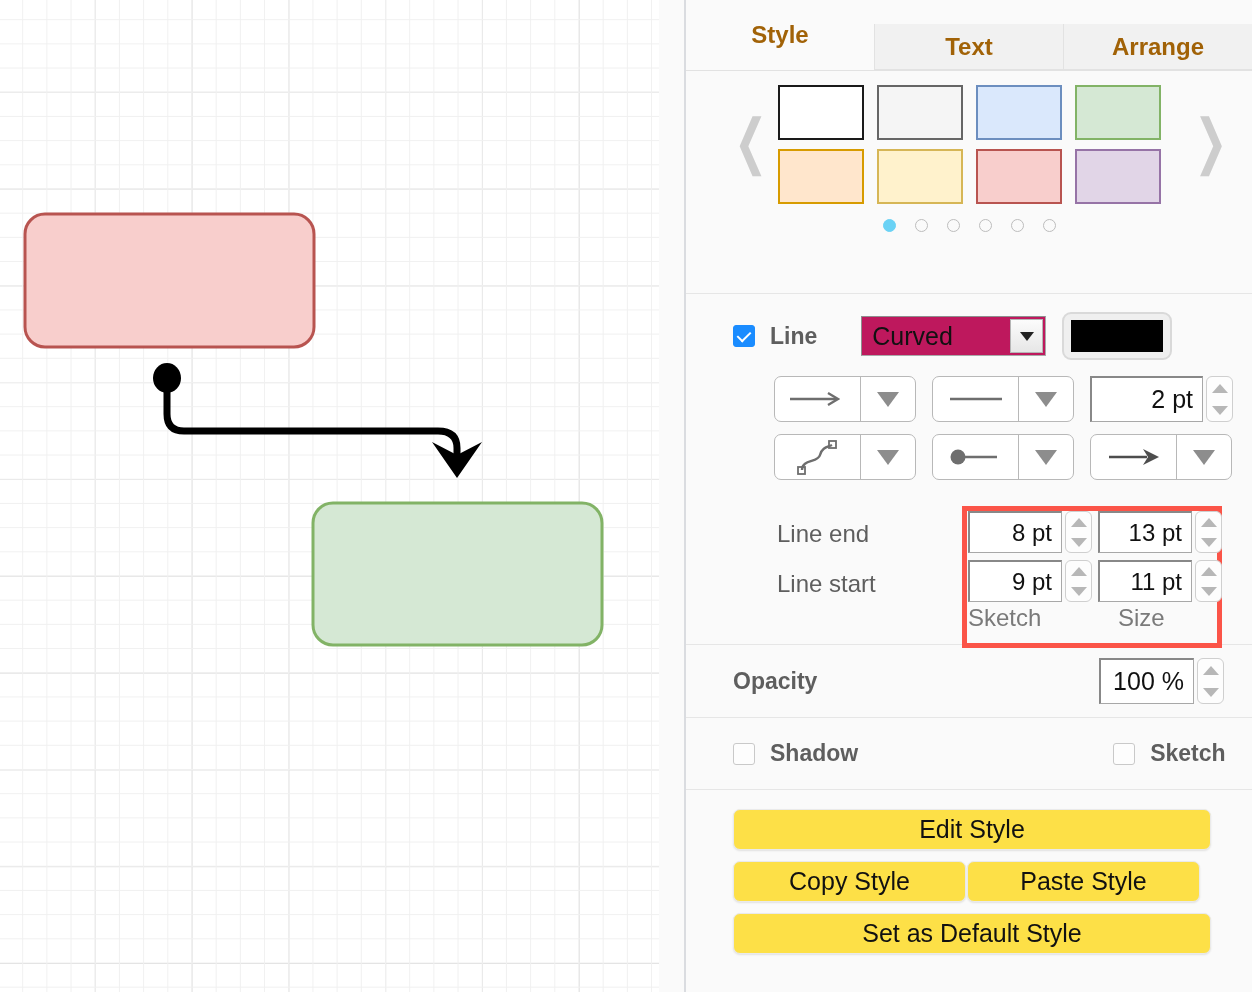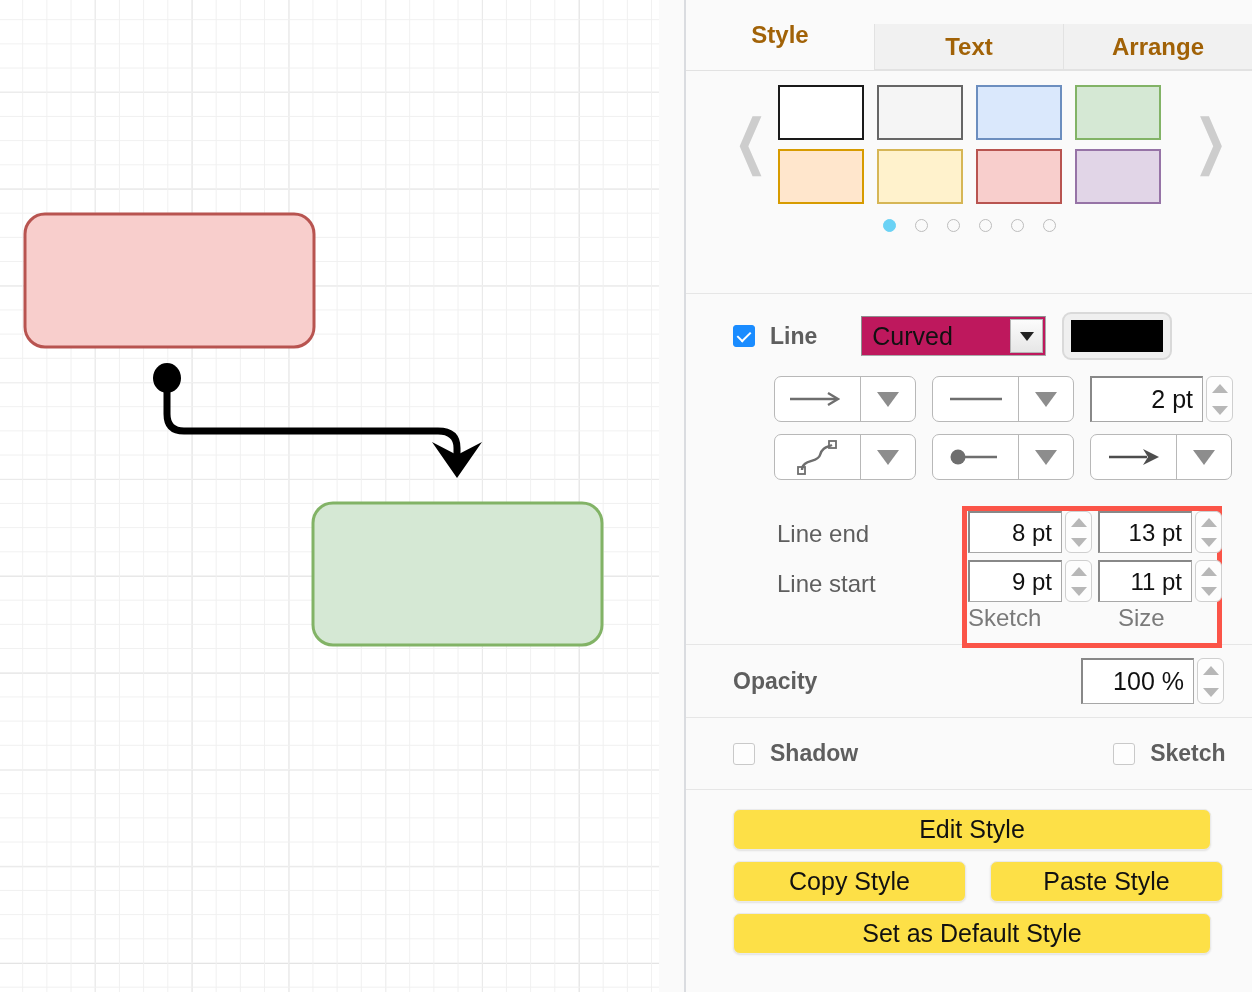--- a/index.html
+++ b/index.html
@@ -404,21 +404,21 @@
     box-shadow: 0 1px 2px rgba(0,0,0,0.10);
     display: flex;
     align-items: center;
     justify-content: center;
     font-size: 25px;
     color: #111;
     box-sizing: border-box;
     cursor: pointer;
   }
   #btn-edit-style { width: 478px; margin: 0 auto 11px 47px; }
-  .btn-pair { display: flex; gap: 24px; margin: 0 0 11px 47px; }
+  .btn-pair { display: flex; gap: 1px; margin: 0 0 11px 47px; }
   #btn-copy-style { width: 233px; }
   #btn-paste-style { width: 233px; }
   #btn-default-style { width: 478px; margin: 0 0 0 47px; }
 </style>
 </head>
 <body>
 
 <div id="app">
 
   <div id="canvas-area">
@@ -608,21 +608,21 @@
         </div>
 
         <div class="ss-label" style="left:282px;">Sketch</div>
         <div class="ss-label" style="left:432px;">Size</div>
       </div>
     </div>
 
     <div class="section" id="opacity-section">
       <div class="lbl-bold" style="margin-left:0;">Opacity</div>
       <div id="opacity-fieldwrap">
-        <div class="numbox" style="width:113px;height:46px;">100 %</div>
+        <div class="numbox" style="width:95px;height:46px;">100 %</div>
         <div class="spin">
           <span class="up"></span>
           <span class="dn"></span>
         </div>
       </div>
     </div>
 
     <div class="section" id="toggles-section">
       <div class="toggle-item">
         <div class="chk unchecked"></div>

